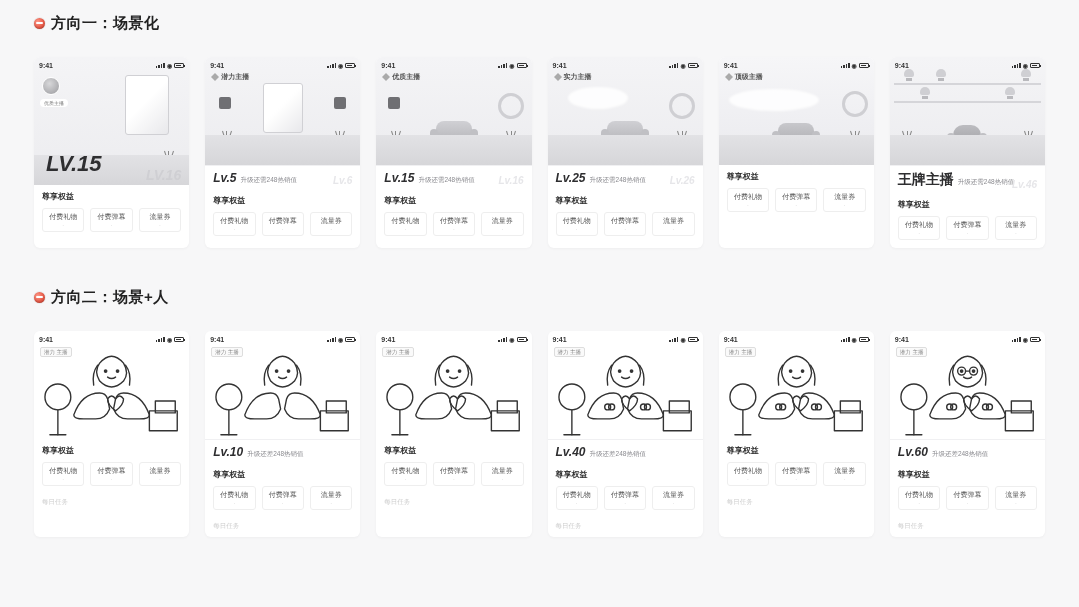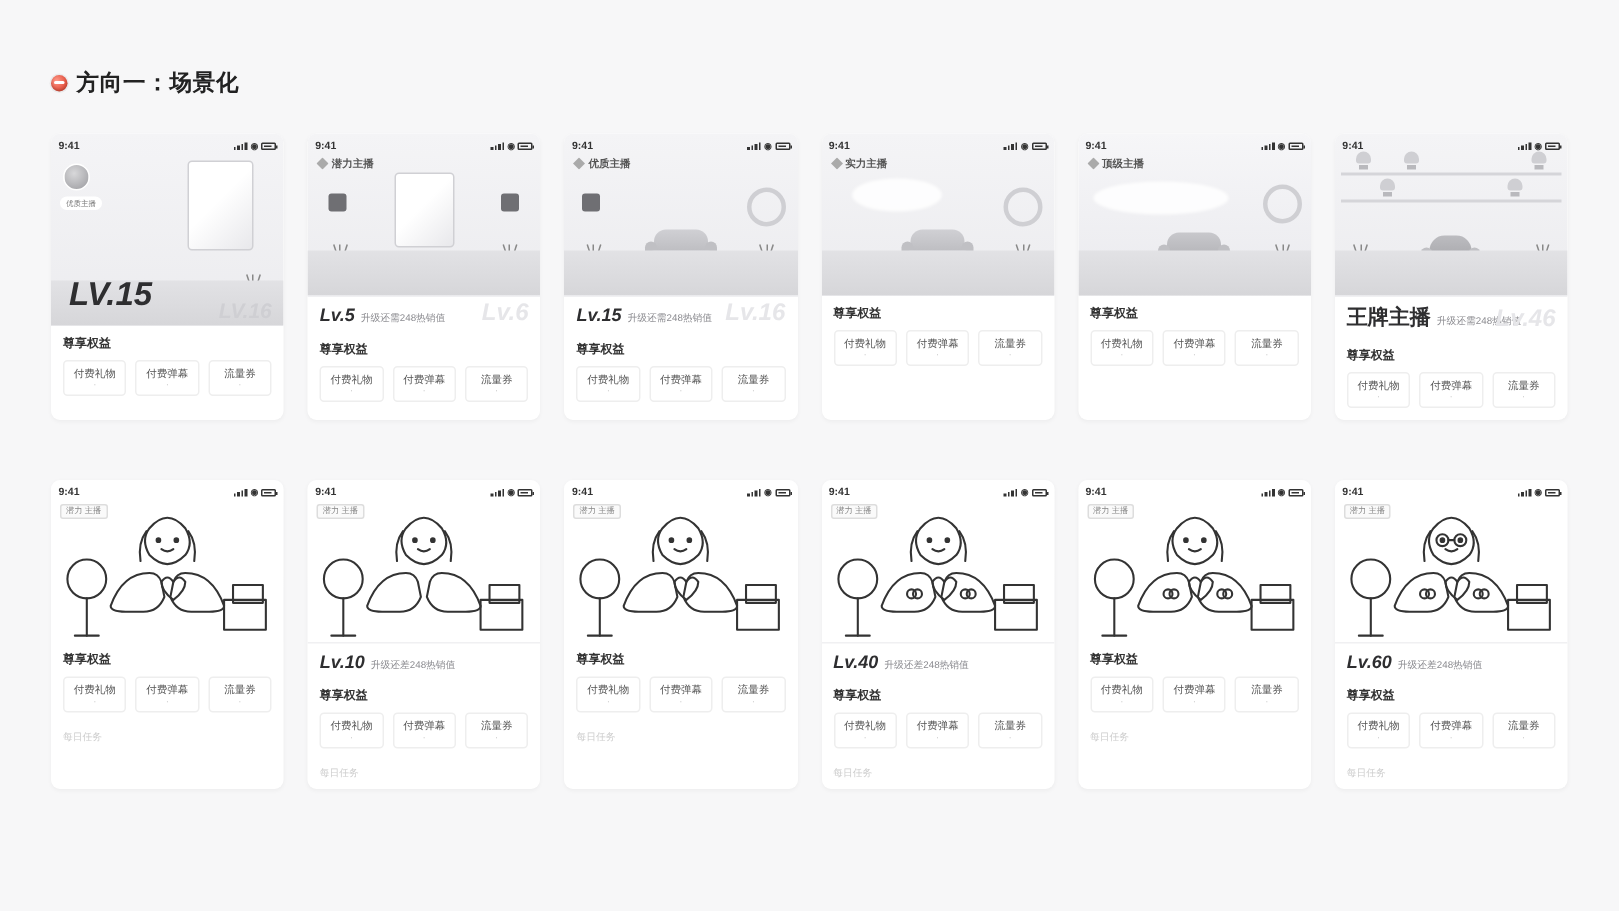--- a/index.html
+++ b/index.html
@@ -5,21 +5,21 @@
   * { box-sizing: border-box; margin: 0; padding: 0; }
   body {
     background: #f7f7f8;
     font-family: -apple-system, "PingFang SC", "Microsoft YaHei", sans-serif;
     font-size: 10px;
     color: #333;
     width: 1079px;
     height: 607px;
     overflow: hidden;
   }
-  .page { padding: 46px 34px 0 34px; }
+  .page { padding: 14px 34px 0 34px; }
   .section { margin-bottom: 40px; }
   .section-head { display: flex; align-items: center; gap: 6px; margin-bottom: 24px; }
   .bullet {
     width: 11px; height: 11px; border-radius: 50%;
     background: radial-gradient(circle at 35% 35%, #ff9a8a 0, #e85c4a 55%, #c93c2a 100%);
     box-shadow: inset 0 -1px 2px rgba(0,0,0,.2), 0 0 0 1px rgba(0,0,0,.05);
     position: relative;
   }
   .bullet::after{
     content:""; position:absolute; left:2px; right:2px; top:4px; height:2px;
@@ -115,21 +115,21 @@
   }
 
   
   .lvrow{
     display:flex; align-items:baseline; gap:4px;
     padding:5px 8px 4px; border-top:1px solid #f0f0f2;
     position:relative;
   }
   .lvrow .lv{ font-size:12px; font-weight:800; font-style:italic; color:#2e2e30;}
   .lvrow .sub{ font-size:6.5px; color:#8b8b90;}
-  .lvrow .ghost{ position:absolute; right:8px; bottom:3px; font-size:16px; font-style:italic; font-weight:700; color:#e6e6e9;margin-top:24px;}
+  .lvrow .ghost{ position:absolute; right:8px; bottom:3px; font-size:10px; font-style:italic; font-weight:700; color:#e6e6e9;margin-top:24px;}
 
   .benefit-head{
     font-size:8px; color:#333; font-weight:600; padding:6px 8px 2px;
   }
   .tags{ display:flex; gap:6px; padding:4px 8px 8px;}
   .tag{ flex:1; border:1px solid #eee; border-radius:3px; text-align:center; padding:3px 0;}
   .tag .t{ font-size:7px; color:#555;}
   .tag .s{ font-size:5.5px; color:#bbb;}
   .extra{ font-size:6.5px; color:#ccc; padding:4px 8px 6px;}
 
@@ -343,20 +343,25 @@
               <div class="arm l"></div>
               <div class="arm r"></div>
               <div class="seat"></div>
             </div>
           <div class="ringlight" style="right:8px;top:36px"></div>
           <div class="tripod" style="right:10px">
               <span class="mid"></span>
             </div>
           <div class="floor"></div>
         </div>
+        <div class="lvrow">
+            <span class="lv">Lv.25</span>
+            <span class="sub">升级还需248热销值</span>
+            <span class="ghost">Lv.26</span>
+          </div>
         <div class="benefit-head">尊享权益</div>
         <div class="tags">
             <div class="tag">
               <div class="t">付费礼物</div>
               <div class="s">·</div>
             </div>
             <div class="tag">
               <div class="t">付费弹幕</div>
               <div class="s">·</div>
             </div>
@@ -488,20 +493,24 @@
               <div class="t">流量券</div>
               <div class="s">·</div>
             </div>
           </div>
       </div>
 
     </div>
   </div>
 
   <div class="section">
+    <div class="section-head">
+      <span class="bullet"></span>
+      <span class="section-title">方向二：场景+人</span>
+    </div>
     <div class="row" id="row2">
         <div class="card">
     <div class="illus">
       <div class="lineart">
         <div class="statusbar">
           <span>9:41</span>
           <span class="status-right">
                   <span class="sig">
                     <span></span>
                     <span></span>

